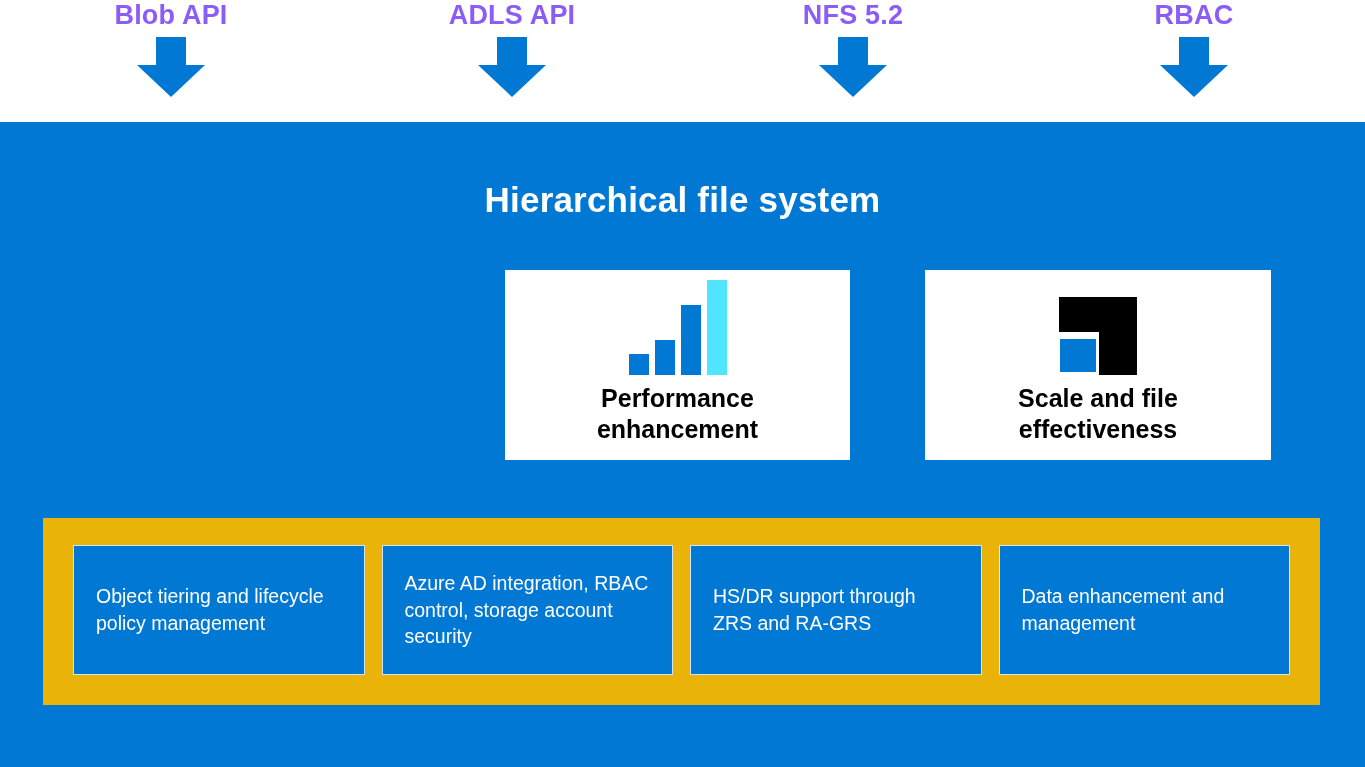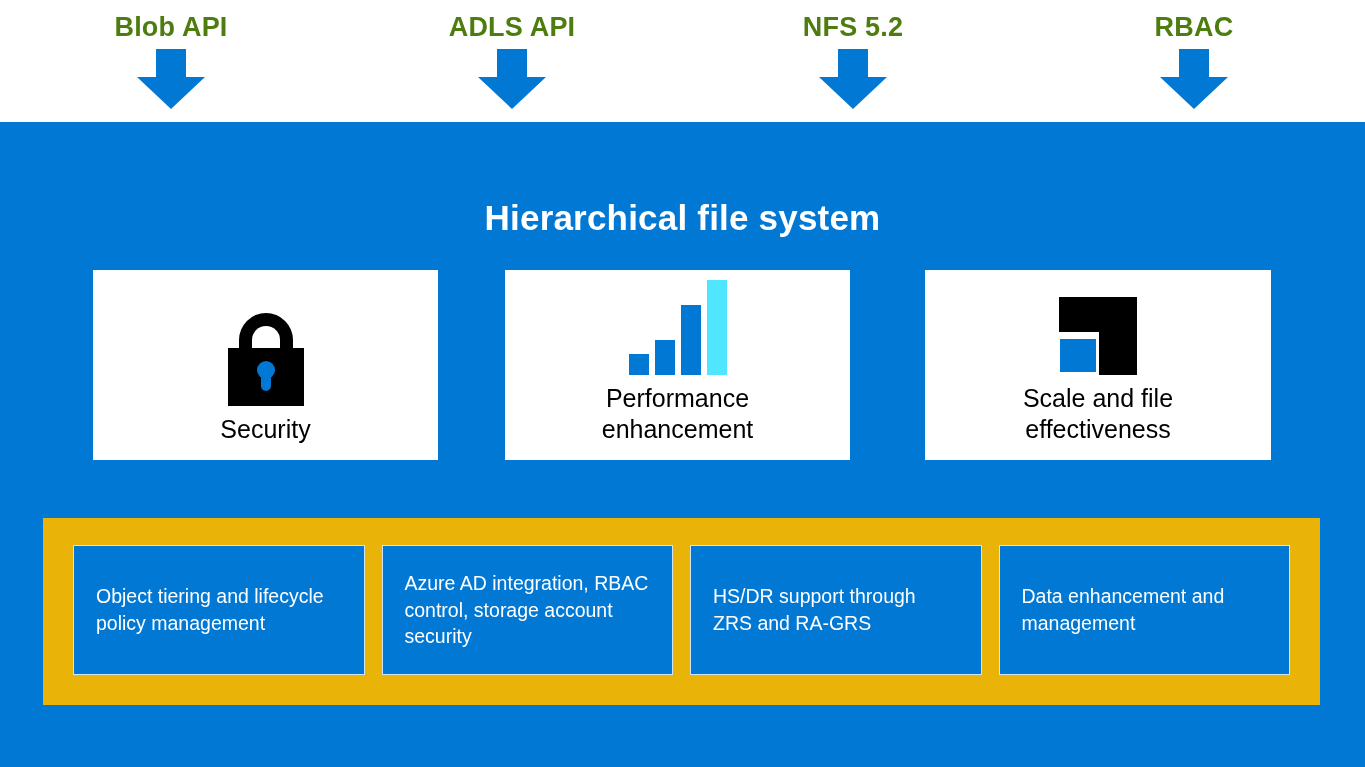--- a/index.html
+++ b/index.html
@@ -10,59 +10,59 @@
     position: relative;
     overflow: hidden;
   }
 
   
   .api-item {
     position: absolute; top: 0; width: 220px; height: 122px;
     text-align: center;
   }
   .api-item .api-label {
-    display: block; margin-top: 12px;
-    font-size: 27px; font-weight: 700; color: #4d7c0f;
+    display: block; 
+    font-size: 27px; font-weight: 700; color: #8b5cf6;
     letter-spacing: 0.2px;
   }
   .down-arrow { width: 68px; margin: 6px auto 0; }
   .down-arrow .stem { width: 30px; height: 28px; background: #0078D4; margin: 0 auto; }
   .down-arrow .head {
     width: 0; height: 0; margin: 0 auto;
     border-left: 34px solid transparent;
     border-right: 34px solid transparent;
     border-top: 32px solid #0078D4;
   }
 
   
   .main-panel {
     position: absolute; left: 0; top: 122px;
     width: 1365px; height: 645px;
     background: #0078D4;
   }
   .panel-title {
-    position: absolute; top: 76px; left: 0; width: 100%;
+    position: absolute; top: 58px; left: 0; width: 100%;
     text-align: center;
     font-size: 35px; font-weight: 700; color: #ffffff;
     letter-spacing: 0.2px;
   }
 
   
   .feature-card {
     position: absolute; top: 148px;
     width: 345px; height: 190px;
     background: #ffffff;
     display: flex; flex-direction: column; align-items: center;
     box-sizing: border-box;
   }
   .feature-card .icon-area {
     flex: 1; display: flex; align-items: flex-end; justify-content: center;
   }
   .feature-card .caption {
-    font-size: 25px; font-weight: 400; color: #000;
+    font-size: 25px; font-weight: 700; color: #000;
     text-align: center; line-height: 1.22;
     padding: 8px 10px 16px 10px;
   }
 
   
   .lock-icon { position: relative; width: 76px; height: 93px; }
   .lock-shackle {
     position: absolute; top: 0; left: 11px;
     width: 54px; height: 44px; box-sizing: border-box;
     border: 13px solid #000; border-bottom: none;
@@ -141,31 +141,20 @@
   <div class="down-arrow">
     <div class="stem"></div>
     <div class="head"></div>
   </div>
 </div>
 
 <div class="main-panel">
 
   <div class="panel-title">Hierarchical file system</div>
 
-  <div class="feature-card" style="left: 93px;">
-    <div class="icon-area">
-      <div class="lock-icon">
-        <div class="lock-shackle"></div>
-        <div class="lock-body"></div>
-        <div class="keyhole-circle"></div>
-        <div class="keyhole-stem"></div>
-      </div>
-    </div>
-    <div class="caption">Security</div>
-  </div>
 
   <div class="feature-card" style="left: 505px;">
     <div class="icon-area">
       <div class="bar-chart-icon">
         <div class="bar bar-b1"></div>
         <div class="bar bar-b2"></div>
         <div class="bar bar-b3"></div>
         <div class="bar bar-b4"></div>
       </div>
     </div>

